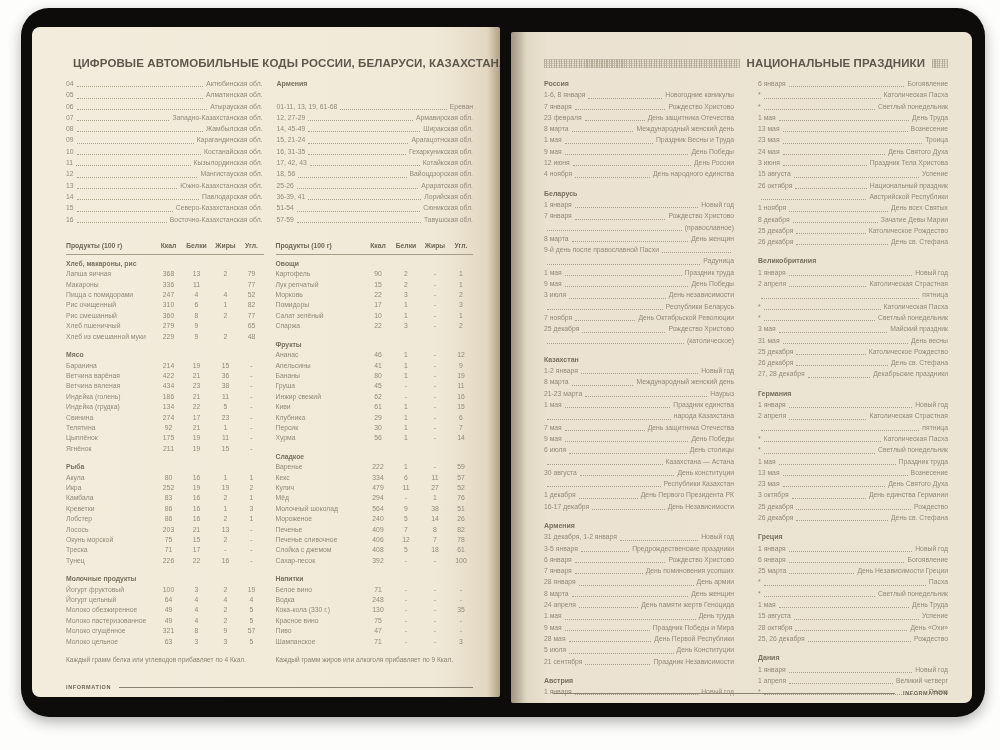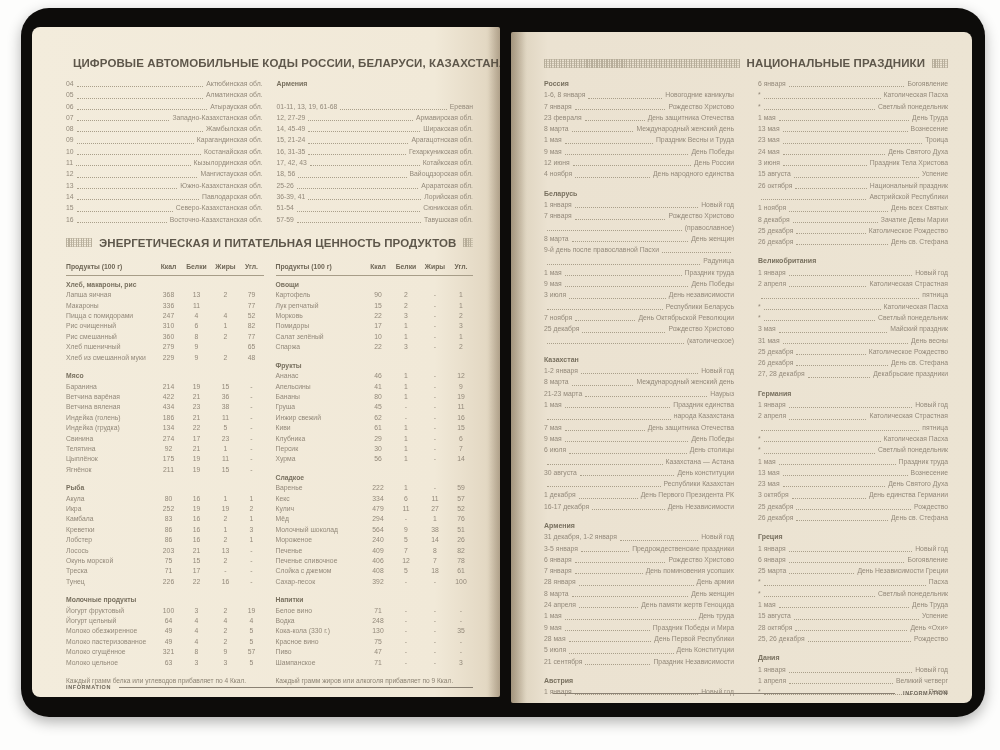--- a/index.html
+++ b/index.html
@@ -207,25 +207,20 @@
               <span class="v">Сюникская обл.</span>
             </div>
             <div class="dot-row">
               <span class="d">57-59</span>
               <span class="dots"></span>
               <span class="v">Тавушская обл.</span>
             </div>
           </div>
       </div>
 
-      <div class="sec-heading">
-        <span class="hatch w1"></span>
-        <span class="ht">ЭНЕРГЕТИЧЕСКАЯ И ПИТАТЕЛЬНАЯ ЦЕННОСТЬ ПРОДУКТОВ</span>
-        <span class="hatch grow"></span>
-      </div>
 
       <div class="nut-grid">
         <div class="nut-col">
           <div class="nut-head">
             <span>Продукты (100 г)</span>
             <span>Ккал</span>
             <span>Белки</span>
             <span>Жиры</span>
             <span>Угл.</span>
           </div>

